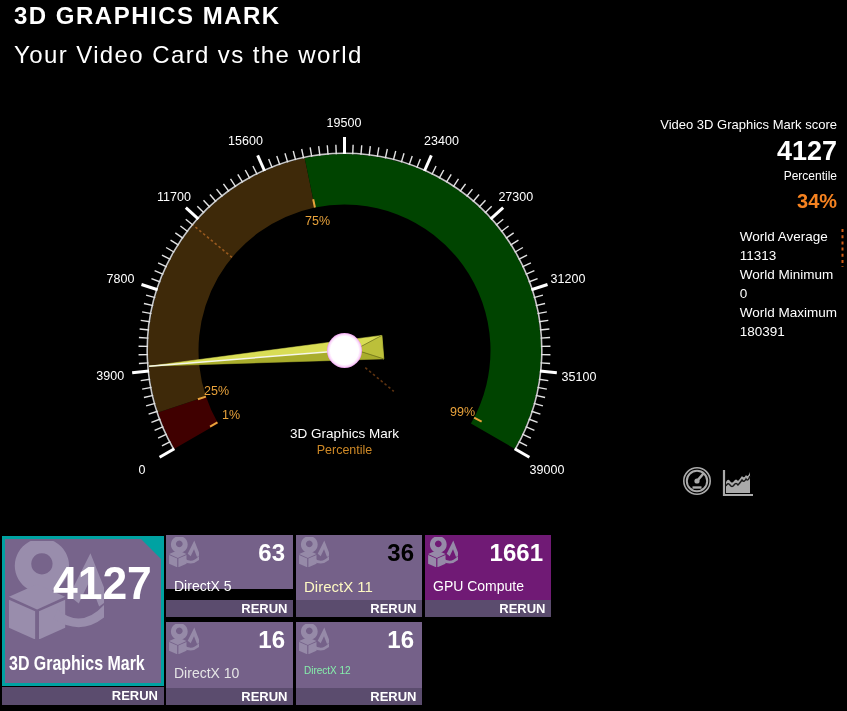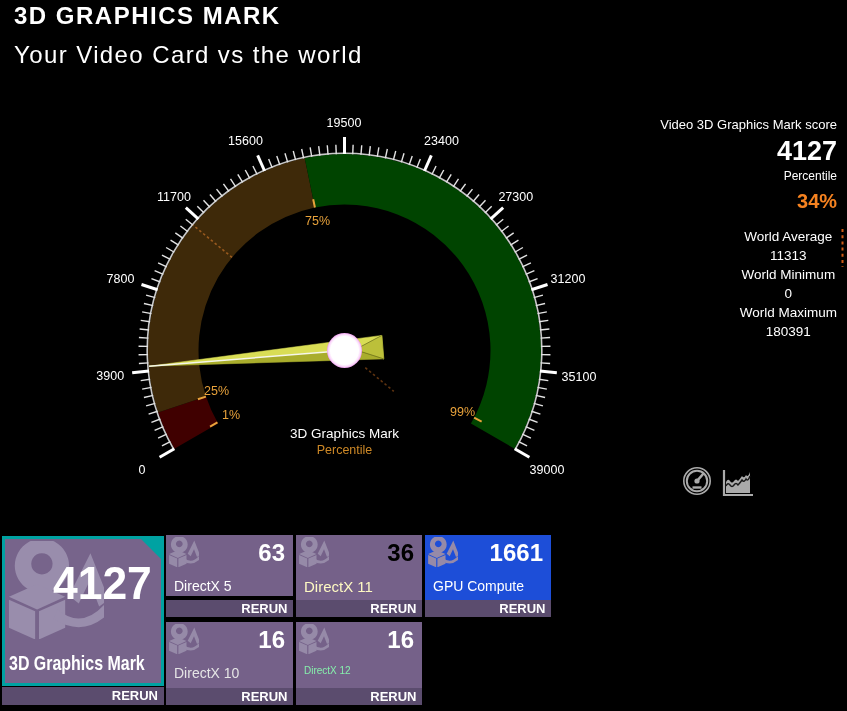--- a/index.html
+++ b/index.html
@@ -152,21 +152,21 @@
 <circle cx="344.5" cy="350.5" r="17.5" fill="url(#cg)"></circle>
 <text x="344.5" y="438" text-anchor="middle" font-size="13.5" fill="#ffffff">3D Graphics Mark</text>
 <text x="344.5" y="454" text-anchor="middle" font-size="12.5" fill="#cd8826">Percentile</text>
 <line x1="842.5" y1="229" x2="842.5" y2="267" stroke="#cf5b17" stroke-width="2" stroke-dasharray="3,3.2"></line>
 </svg>
 
 <div class="abs" style="right:10px;top:117px;font-size:13px;color:#fff;">Video 3D Graphics Mark score</div>
 <div class="abs" style="right:10px;top:136px;font-size:27px;color:#fff;font-weight:bold;">4127</div>
 <div class="abs" style="right:10px;top:169px;font-size:12px;color:#fff;">Percentile</div>
 <div class="abs" style="right:10px;top:189px;font-size:21px;color:#fff;font-weight:bold;color:#f58220;transform:scaleX(0.95);transform-origin:right center;">34%</div>
-<div class="abs" style="right:10px;top:228.4px;font-size:13.5px;line-height:18.9px;color:#fff;text-align:center">World Average<br>11313<br>World Minimum<br>0<br>World Maximum<br>180391</div>
+<div class="abs" style="right:10px;top:228.4px;font-size:13.5px;line-height:18.9px;color:#fff;text-align:left">World Average<br>11313<br>World Minimum<br>0<br>World Maximum<br>180391</div>
 
 <svg class="abs" style="left:682px;top:466px" width="32" height="32" viewBox="0 0 32 32" xmlns="http://www.w3.org/2000/svg">
  <circle cx="15" cy="15" r="13.2" fill="none" stroke="#aaaaaa" stroke-width="1.6"></circle>
  <circle cx="15" cy="15" r="10.2" fill="none" stroke="#aaaaaa" stroke-width="2"></circle>
  <line x1="15" y1="15" x2="21.5" y2="7.5" stroke="#aaaaaa" stroke-width="2.6"></line>
  <circle cx="15" cy="15" r="2.6" fill="#aaaaaa"></circle>
  <line x1="10.5" y1="21.5" x2="19.5" y2="21.5" stroke="#aaaaaa" stroke-width="2.4"></line>
 </svg>
 <svg class="abs" style="left:721px;top:466px" width="34" height="32" viewBox="0 0 34 32" xmlns="http://www.w3.org/2000/svg">
  <path d="M3 4 L3 29 L32 29" fill="none" stroke="#aaaaaa" stroke-width="2.2"></path>
@@ -184,21 +184,21 @@
 <polygon points="33,72 60,60 60,89 33,101"></polygon>
 <path d="M86 12 L105 60 L95 67 L85 41 L74 64 L64 56 Z"></path>
 <path d="M52 70 Q78 92 103 62 L107 72 Q80 100 48 80 Z"></path>
 </g>
       </svg></div>
   <div style="position:absolute;left:48px;top:15.5px;font-size:47px;font-weight:bold;color:#fff;transform:scaleX(0.945);transform-origin:left center">4127</div>
   <div style="position:absolute;left:4px;top:112px;font-size:21px;font-weight:bold;color:#fff;white-space:nowrap;transform:scaleX(0.76);transform-origin:left center">3D Graphics Mark</div>
 </div>
 <div class="abs" style="left:2px;top:687px;width:162px;height:18px;background:#5b4c6e;color:#fff;font-size:13px;font-weight:bold;text-align:right;line-height:18px;padding-right:6px;box-sizing:border-box">RERUN</div>
 
-<div style="position:absolute;left:166px;top:535px;width:127px;height:61px;background:#756189">
+<div style="position:absolute;left:166px;top:535px;width:127px;height:54px;background:#756189">
   <div style="position:absolute;left:2px;top:2px;width:31px;height:30px"><svg viewBox="0 0 100 100" width="100%" height="100%" xmlns="http://www.w3.org/2000/svg">
 <g fill="#968aa8" stroke="none">
 <path fill-rule="evenodd" d="M36,-3 a28,28 0 1,0 0.02,0 Z M36,12 a11,11 0 1,1 -0.02,0 Z"></path>
 <polygon points="31,44 60,57 31,70 2,57"></polygon>
 <polygon points="2,60 29,72 29,101 2,89"></polygon>
 <polygon points="33,72 60,60 60,89 33,101"></polygon>
 <path d="M86 12 L105 60 L95 67 L85 41 L74 64 L64 56 Z"></path>
 <path d="M52 70 Q78 92 103 62 L107 72 Q80 100 48 80 Z"></path>
 </g>
       </svg></div>
@@ -214,21 +214,21 @@
 <polygon points="2,60 29,72 29,101 2,89"></polygon>
 <polygon points="33,72 60,60 60,89 33,101"></polygon>
 <path d="M86 12 L105 60 L95 67 L85 41 L74 64 L64 56 Z"></path>
 <path d="M52 70 Q78 92 103 62 L107 72 Q80 100 48 80 Z"></path>
 </g>
       </svg></div>
   <div style="position:absolute;right:8px;top:4px;font-size:24px;font-weight:bold;color:#000000">36</div>
   <div style="position:absolute;left:8px;top:43px;font-size:15px;color:#fef9c3">DirectX 11</div>
 </div>
 <div style="position:absolute;left:296px;top:600px;width:126px;height:17px;background:#5b4c6e;color:#fff;font-size:13px;font-weight:bold;text-align:right;line-height:17px;padding-right:5.5px;box-sizing:border-box">RERUN</div>
-<div style="position:absolute;left:425px;top:535px;width:126px;height:65px;background:#1d4ed8">
+<div style="position:absolute;left:425px;top:535px;width:126px;height:65px;background:#701a75">
   <div style="position:absolute;left:2px;top:2px;width:31px;height:30px"><svg viewBox="0 0 100 100" width="100%" height="100%" xmlns="http://www.w3.org/2000/svg">
 <g fill="#968aa8" stroke="none">
 <path fill-rule="evenodd" d="M36,-3 a28,28 0 1,0 0.02,0 Z M36,12 a11,11 0 1,1 -0.02,0 Z"></path>
 <polygon points="31,44 60,57 31,70 2,57"></polygon>
 <polygon points="2,60 29,72 29,101 2,89"></polygon>
 <polygon points="33,72 60,60 60,89 33,101"></polygon>
 <path d="M86 12 L105 60 L95 67 L85 41 L74 64 L64 56 Z"></path>
 <path d="M52 70 Q78 92 103 62 L107 72 Q80 100 48 80 Z"></path>
 </g>
       </svg></div>

